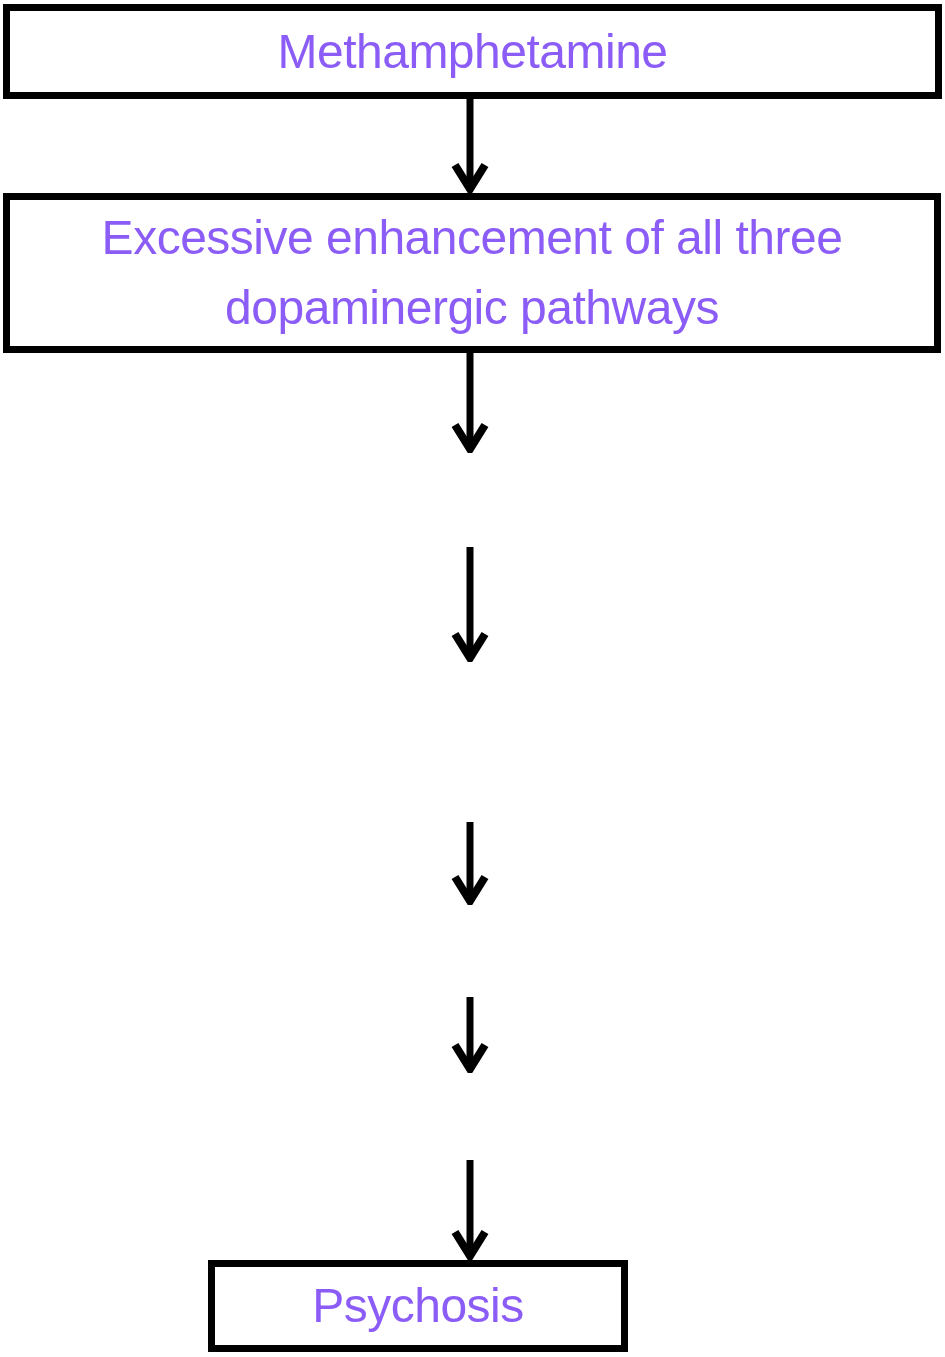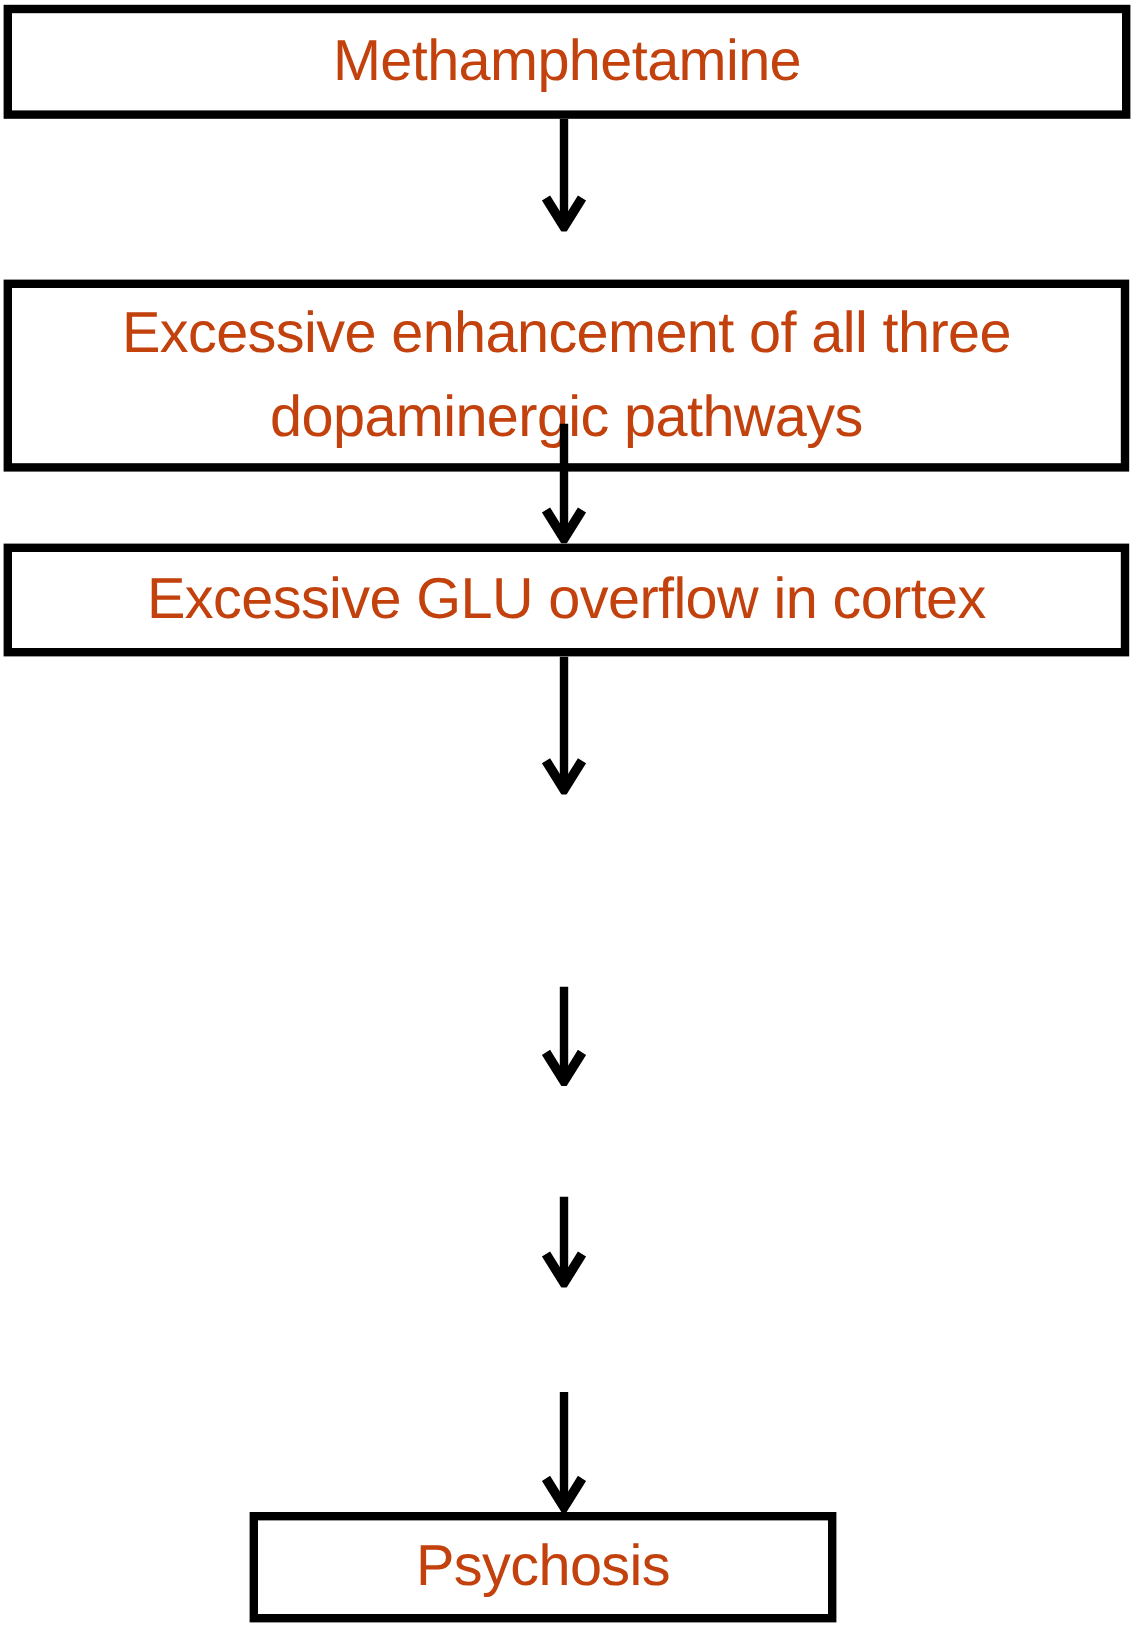--- a/index.html
+++ b/index.html
@@ -21,32 +21,32 @@
     border: 7px solid #000000;
     background: #ffffff;
     display: flex;
     align-items: center;
     justify-content: center;
     text-align: center;
   }
   .node .label {
     display: block;
     white-space: pre-line;
-    color: #c2410c;
+    color: #8b5cf6;
     font-size: 48px;
     line-height: 1.45;
     letter-spacing: -0.5px;
   }
   .n0 { top: 4px;    left: 3px;   width: 939px; height: 95px;  }
-  .n1 { top: 193px;  left: 3px;   width: 938px; height: 160px; margin-top: 40px; }
+  .n1 { top: 193px;  left: 3px;   width: 938px; height: 160px; }
   .n2 { top: 453px;  left: 3px;   width: 938px; height: 94px;  }
   .n3 { top: 662px;  left: 3px;   width: 938px; height: 160px; }
   .n4 { top: 905px;  left: 3px;   width: 938px; height: 92px;  }
   .n5 { top: 1073px; left: 3px;   width: 938px; height: 87px;  }
-  .n6 { top: 1260px; left: 208px; width: 489px; height: 92px; text-align: right;  }
+  .n6 { top: 1260px; left: 208px; width: 420px; height: 92px; text-align: right;  }
   .arrow {
     position: absolute;
     left: 448px;
     width: 44px;
     display: block;
   }
   .a0 { top: 99px;   height: 94px;  }
   .a1 { top: 353px;  height: 100px; }
   .a2 { top: 547px;  height: 115px; }
   .a3 { top: 822px;  height: 83px;  }
@@ -70,23 +70,20 @@
   <div class="node n1">
     <span class="label">Excessive enhancement of all three
 dopaminergic pathways</span>
   </div>
 
   <svg class="arrow a1" width="44" height="100" viewBox="0 0 44 100" xmlns="http://www.w3.org/2000/svg">
     <line x1="22" y1="0" x2="22" y2="95" stroke="#000000" stroke-width="7"></line>
     <polyline points="7,72 22,96 37,72" fill="none" stroke="#000000" stroke-width="8"></polyline>
   </svg>
 
-  <div class="node n2">
-    <span class="label">Excessive GLU overflow in cortex</span>
-  </div>
 
   <svg class="arrow a2" width="44" height="115" viewBox="0 0 44 115" xmlns="http://www.w3.org/2000/svg">
     <line x1="22" y1="0" x2="22" y2="110" stroke="#000000" stroke-width="7"></line>
     <polyline points="7,87 22,111 37,87" fill="none" stroke="#000000" stroke-width="8"></polyline>
   </svg>
 
 
   <svg class="arrow a3" width="44" height="83" viewBox="0 0 44 83" xmlns="http://www.w3.org/2000/svg">
     <line x1="22" y1="0" x2="22" y2="78" stroke="#000000" stroke-width="7"></line>
     <polyline points="7,55 22,79 37,55" fill="none" stroke="#000000" stroke-width="8"></polyline>

